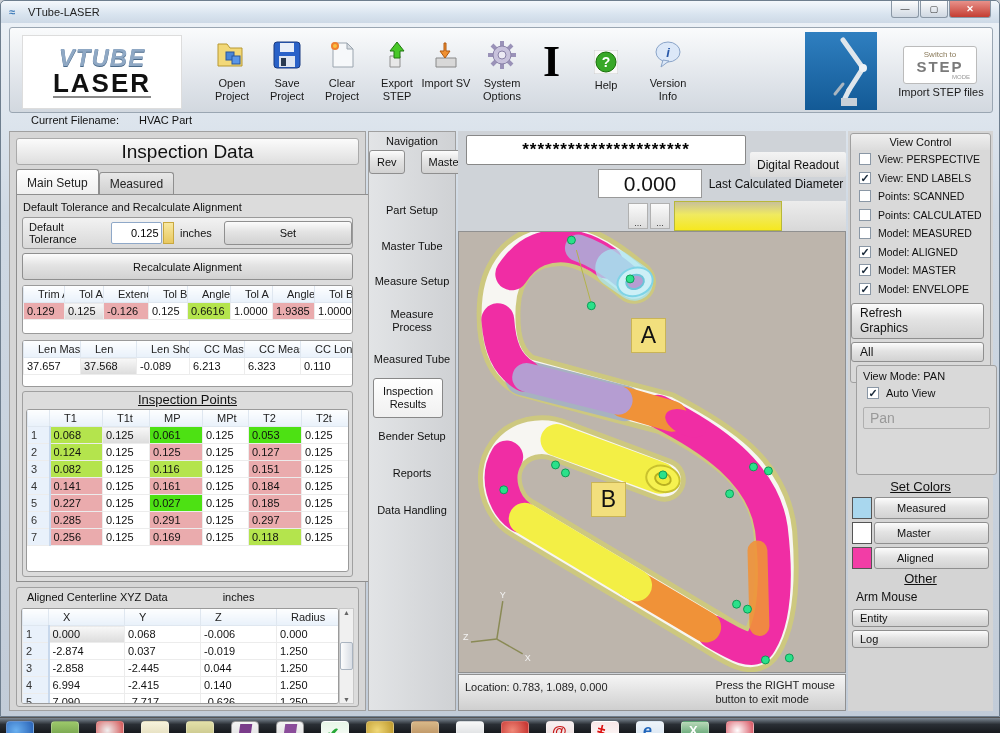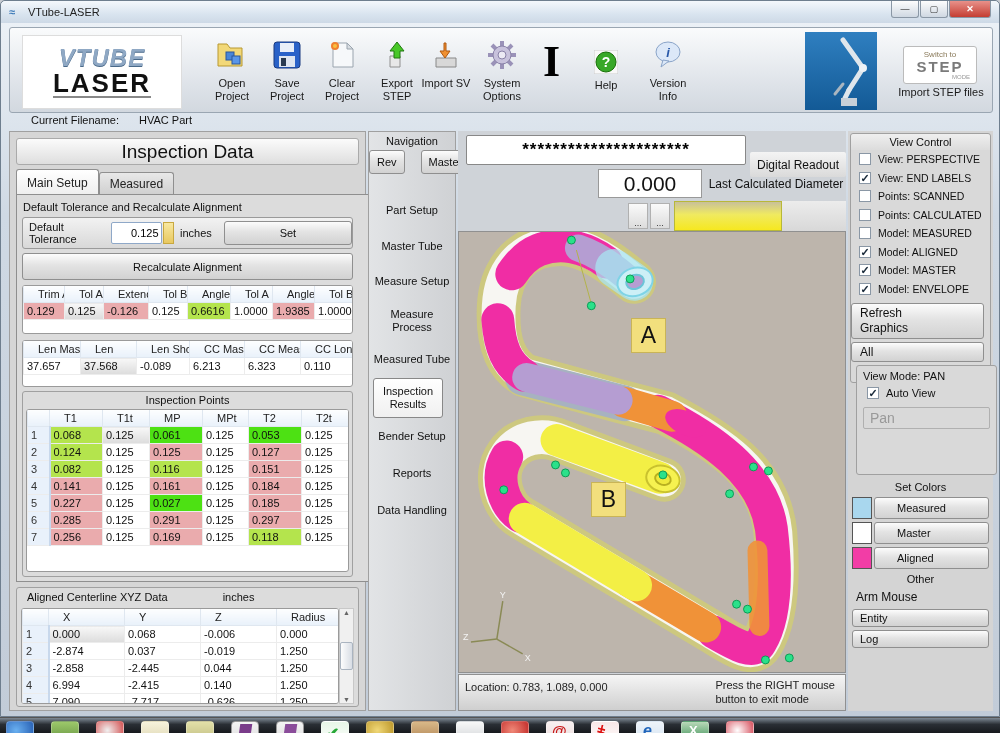--- a/index.html
+++ b/index.html
@@ -73,21 +73,21 @@
   .tolgrp{position:absolute;left:5px;top:22px;width:331px;height:32px;background:linear-gradient(#f2f2f2,#d8d8d8);
       border:1px solid #9a9a9a;border-radius:3px;display:flex;align-items:center;box-sizing:border-box;}
   .tolinput{width:58px;height:22px;background:#fff;border:1px solid #8fa8c8;border-radius:2px;
       font-size:11px;display:flex;align-items:center;justify-content:flex-end;padding-right:2px;box-sizing:border-box;}
   .spin{width:11px;height:20px;background:linear-gradient(#f8e8a0,#e8c860);border:1px solid #c8a840;margin-left:1px;}
   .recalc{position:absolute;left:5px;top:58px;width:331px;height:27px;}
   .tblbox1{position:absolute;left:5px;top:90px;width:331px;height:49px;}
   .tblbox2{position:absolute;left:5px;top:145px;width:331px;height:47px;}
   .ptsgrp{position:absolute;left:5px;top:196px;width:331px;height:186px;background:#dcdcdc;
       border:1px solid #a0a0a0;border-radius:3px;box-sizing:border-box;}
-  .grptitle{height:15px;display:flex;align-items:center;justify-content:center;font-size:11px;color:#111;}
+  .grptitle{height:15px;display:flex;align-items:center;justify-content:center;font-size:13px;color:#111;text-decoration:underline;}
   .ptsbox{position:absolute;left:3px;top:17px;width:323px;height:163px;}
   .xyzgrp{position:absolute;left:6px;top:455px;width:343px;height:120px;background:#dcdcdc;
       border:1px solid #a0a0a0;border-radius:3px;box-sizing:border-box;}
   .xyzhdr{display:flex;align-items:center;font-size:11px;color:#111;height:18px;}
   .xyzbox{position:absolute;left:4px;top:20px;width:318px;height:96px;}
   .vsb{position:absolute;right:4px;top:20px;width:15px;height:96px;background:#f0f0f0;border:1px solid #c8c8c8;
       box-sizing:border-box;display:flex;flex-direction:column;align-items:center;justify-content:space-between;
       font-size:7px;color:#666;}
   .vsb .thumb{width:11px;height:26px;background:linear-gradient(90deg,#fdfdfd,#d8dde4);border:1px solid #aab4c0;border-radius:2px;}
   

